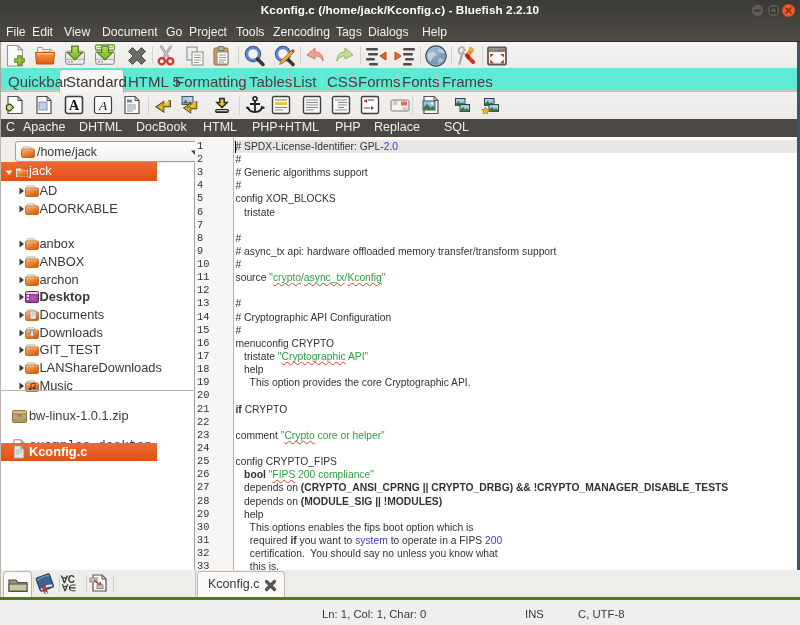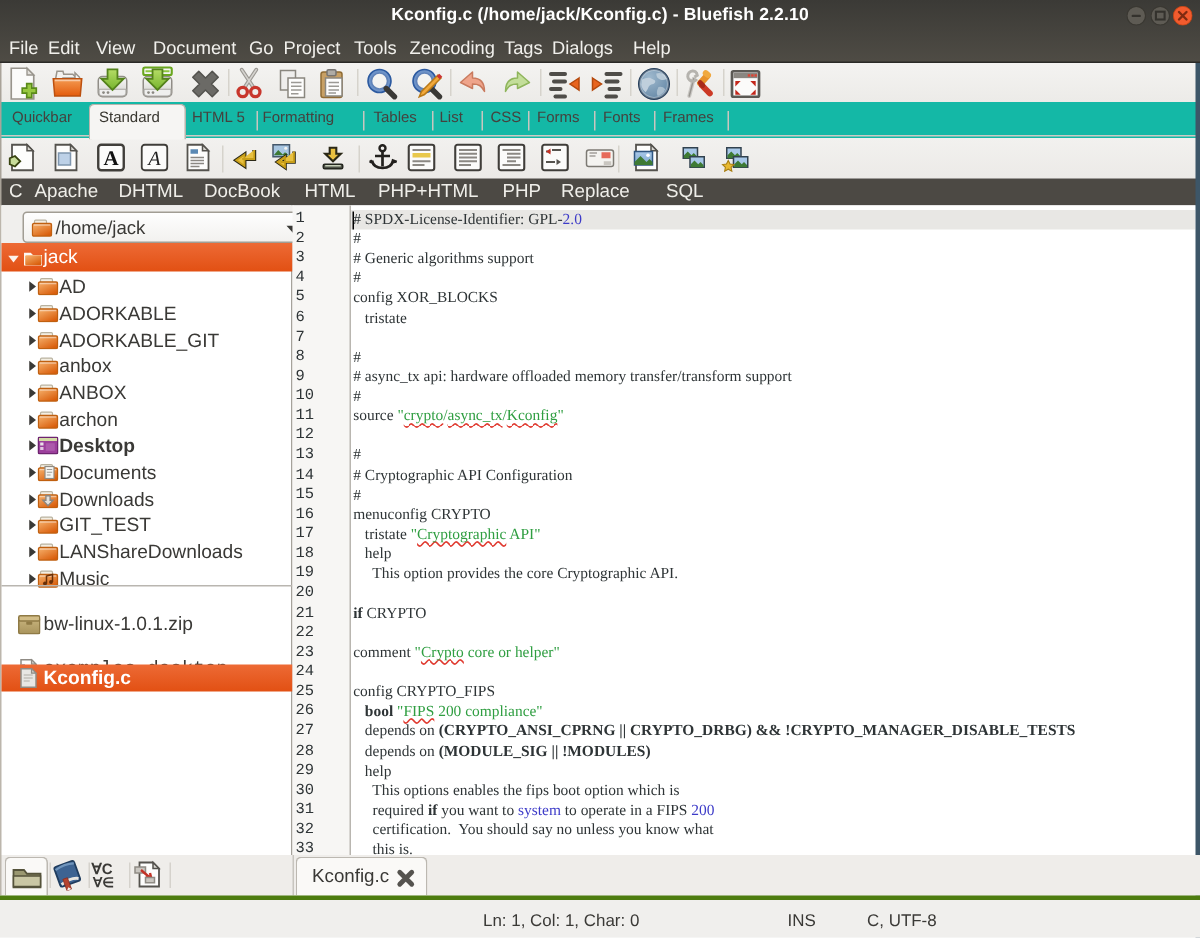--- a/index.html
+++ b/index.html
@@ -10,47 +10,47 @@
 #title{left:0;top:3px;width:800px;text-align:center;color:#FFFFFF;font-weight:bold;font-size:11.7px;letter-spacing:.1px;}
 .wbtn{top:4px;width:13px;height:13px;border-radius:50%;}
 .wbtn svg{position:absolute;left:0;top:0;}
 #menu{left:0;top:22px;height:20px;width:800px;color:#F1F0EC;font-size:12.2px;}
 #menu span{position:absolute;top:3px;}
 
 #tb1{left:0;top:42px;width:800px;height:26px;background:linear-gradient(#F4F3F1,#ECEBE8);}
 #tb1 svg{position:absolute;top:2px;}
 .tsep{position:absolute;top:4px;width:1px;height:18px;background:#D6D3CC;}
 
-#tabrow{left:0;top:68px;width:800px;height:24px;background:#14b8a6;font-size:10px;color:#44423E;}
+#tabrow{left:0;top:68px;width:800px;height:24px;background:#5eead4;font-size:15px;color:#44423E;}
 #tabrow .lbl{position:absolute;top:5px;z-index:3;}
 #stdtab{position:absolute;left:59px;top:1px;width:63px;height:23px;background:#F6F5F3;border:1px solid #B9B5AD;border-bottom:none;border-radius:4px 4px 0 0;z-index:2;}
 .tdiv{position:absolute;top:6px;width:1px;height:13px;background:#C9C6BF;}
 
 #tb2{left:0;top:92px;width:800px;height:27px;background:linear-gradient(#F2F1EF,#ECEAE7);}
 #tb2 svg{position:absolute;top:3px;}
 
 #langbar{left:0;top:119px;width:800px;height:18px;background:#4C4944;color:#EFEEE9;font-size:12.5px;}
 #langbar span{position:absolute;top:1px;}
 
 #main{left:0;top:137px;width:800px;height:433px;background:#FFFFFF;}
 #sidebar{left:0;top:0;width:195px;height:433px;background:#FFFFFF;border-left:1px solid #BCB6AC;border-right:1.5px solid #A5A29B;box-sizing:border-box;}
 #sidetop{left:0;top:0;width:195px;height:26px;background:#F0EFED;}
 #combo{left:14px;top:4px;width:191px;height:21px;background:linear-gradient(#FEFEFE,#F2F1EF);border:1px solid #A19D94;border-radius:3px;box-sizing:border-box;}
 #combo .txt{position:absolute;left:21px;top:2.5px;font-size:12.4px;color:#3A3936;}
-.row{position:absolute;left:0;width:194px;height:18px;font-size:12.8px;color:#3A3936;white-space:nowrap;}
+.row{position:absolute;left:0;width:156px;height:18px;font-size:12.8px;color:#3A3936;white-space:nowrap;}
 .row .t{position:absolute;top:1px;}
 .sel{background:linear-gradient(#ED6A35,#E25013);color:#FFFFFF;}
 .selb{font-weight:bold;}
 .exp{position:absolute;width:10px;height:10px;}
 #gutter{left:195px;top:0;width:38px;height:433px;background:#F7F6F4;border-right:1px solid #B9B6B0;box-sizing:content-box;}
 #gutter pre{margin:0;padding:2.8px 0 0 2px;font-family:"Liberation Mono",monospace;font-size:10.3px;line-height:13.14px;color:#2E3436;}
 #codearea{left:234px;top:0;width:563px;height:433px;background:#FFFFFF;overflow:hidden;}
 #curline{left:0px;top:2.8px;width:563px;height:13.1px;background:#E8E7E4;}
 #cursor{left:0.5px;top:4.2px;width:1.5px;height:12px;background:#000;}
-#code{margin:0;padding:2.8px 0 0 1.5px;font-family:Liberation Serif, serif;font-size:10.3px;line-height:13.14px;color:#2E3436;position:relative;}
+#code{margin:0;padding:2.8px 0 0 1.5px;font-family:Liberation Sans, sans-serif;font-size:10.3px;line-height:13.14px;color:#2E3436;position:relative;}
 #rborder{left:797px;top:42px;width:3px;height:583px;background:#3D5668;}
 .grn{color:#2F9E41;}
 .blu{color:#3D3BC8;}
 .bld{font-weight:bold;}
 .sp{text-decoration:underline wavy #E03A30 0.8px;text-decoration-skip-ink:none;text-underline-offset:1.2px;}
 
 #bstrip{left:0;top:570px;width:800px;height:27px;background:#EFEDEA;border-left:1px solid #BCB6AC;box-sizing:border-box;}
 .btab{position:absolute;top:1px;height:26px;background:#FAF9F7;border:1px solid #BCB8B1;border-bottom:none;border-radius:4px 4px 0 0;box-sizing:border-box;}
 #doctab{left:196px;width:88px;}
 #doctab .txt{position:absolute;left:10px;top:5px;font-size:12.5px;color:#3A3936;}
@@ -446,37 +446,20 @@
               <linearGradient id="gf" x1="0" y1="0" x2="0.7" y2="1">
                 <stop offset="0" stop-color="#F7B470"></stop>
                 <stop offset="1" stop-color="#D95E0C"></stop>
               </linearGradient>
             </defs>
             <rect x="2" y="0.8" width="8" height="4" rx="0.8" fill="#F3EEE3" stroke="#B9B29F" stroke-width="0.8"></rect>
             <rect x="0.6" y="3" width="12.8" height="8.4" rx="1" fill="url(#gf)" stroke="#C06010" stroke-width="0.9"></rect>
             <path d="M1.5 4 h11" stroke="#FFFFFF" stroke-opacity="0.45" stroke-width="0.9"></path>
           </svg>
           <span class="t" style="left:38.5px;">ADORKABLE</span>
-        </div>
-        <div class="row" style="top:80.5px;">
-          <svg class="exp" style="left:14.5px;top:4px;" width="10" height="10">
-            <path d="M3.5 1.5 l4.5 3.5 l-4.5 3.5 z" fill="#3A3936"></path>
-          </svg>
-          <svg style="position:absolute;left:24px;top:3px;" width="14" height="12" viewBox="0 0 14 12">
-            <defs>
-              <linearGradient id="gf" x1="0" y1="0" x2="0.7" y2="1">
-                <stop offset="0" stop-color="#F7B470"></stop>
-                <stop offset="1" stop-color="#D95E0C"></stop>
-              </linearGradient>
-            </defs>
-            <rect x="2" y="0.8" width="8" height="4" rx="0.8" fill="#F3EEE3" stroke="#B9B29F" stroke-width="0.8"></rect>
-            <rect x="0.6" y="3" width="12.8" height="8.4" rx="1" fill="url(#gf)" stroke="#C06010" stroke-width="0.9"></rect>
-            <path d="M1.5 4 h11" stroke="#FFFFFF" stroke-opacity="0.45" stroke-width="0.9"></path>
-          </svg>
-          <span class="t" style="left:38.5px;">ADORKABLE_GIT</span>
         </div>
         <div class="row" style="top:98px;">
           <svg class="exp" style="left:14.5px;top:4px;" width="10" height="10">
             <path d="M3.5 1.5 l4.5 3.5 l-4.5 3.5 z" fill="#3A3936"></path>
           </svg>
           <svg style="position:absolute;left:24px;top:3px;" width="14" height="12" viewBox="0 0 14 12">
             <defs>
               <linearGradient id="gf" x1="0" y1="0" x2="0.7" y2="1">
                 <stop offset="0" stop-color="#F7B470"></stop>
                 <stop offset="1" stop-color="#D95E0C"></stop>

